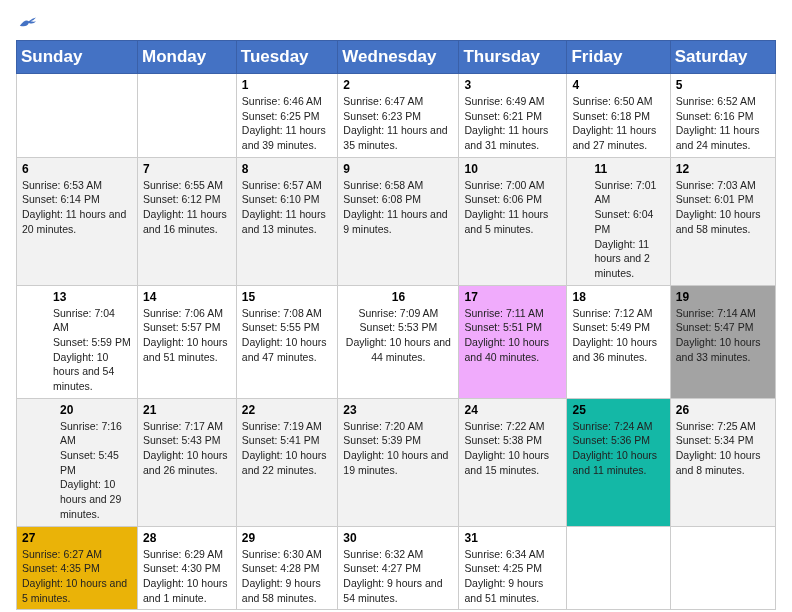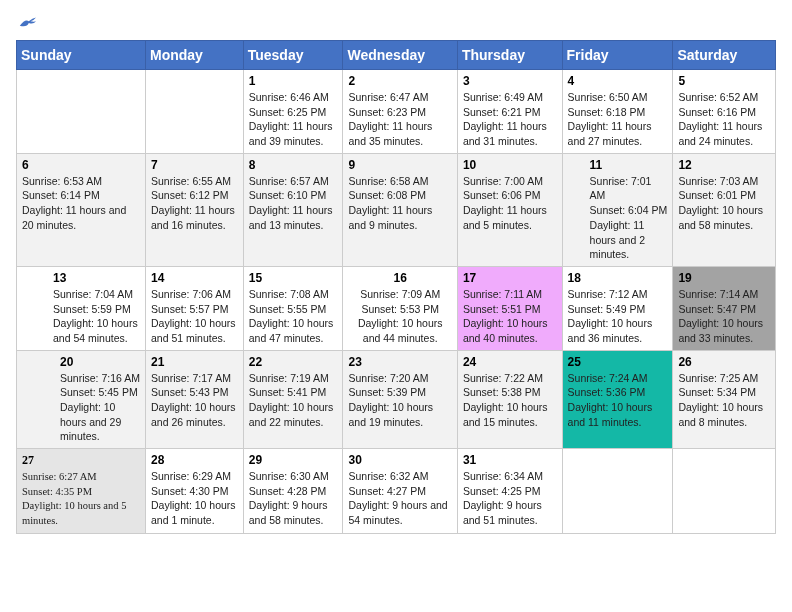--- a/index.html
+++ b/index.html
@@ -51,21 +51,21 @@
     .calendar {
       width: 100%;
       border-collapse: collapse;
       font-size: 11px;
     }
     .calendar th {
       background: #4472c4;
       color: #fff;
       padding: 6px 4px;
       text-align: left;
-      font-size: 14px;
+      font-size: 17px;
       font-weight: bold;
       border: 1px solid #3a60a8;
     }
     .calendar td {
       border: 1px solid #ccc;
       padding: 4px 5px;
       vertical-align: top;
       min-height: 70px;
       height: 80px;
       background: #fff;
@@ -335,21 +335,21 @@
         <td style="background: rgb(242, 242, 242); margin-left: 8px;">
           <span class="day-number">26</span>
         <div class="day-info">
           <span>Sunrise: 7:25 AM</span><br>
           <span>Sunset: 5:34 PM</span><br>
           <span>Daylight: 10 hours and 8 minutes.</span>
         </div>
         </td>
       </tr>
       <tr>
-        <td style="background: #e5e5e5; font-family: Liberation Serif, serif;">
+        <td style="background: #eab308;">
           <span class="day-number">27</span>
         <div class="day-info">
           <span>Sunrise: 6:27 AM</span><br>
           <span>Sunset: 4:35 PM</span><br>
           <span>Daylight: 10 hours and 5 minutes.</span>
         </div>
         </td>
         <td style="background: rgb(255, 255, 255);">
           <span class="day-number">28</span>
         <div class="day-info">

